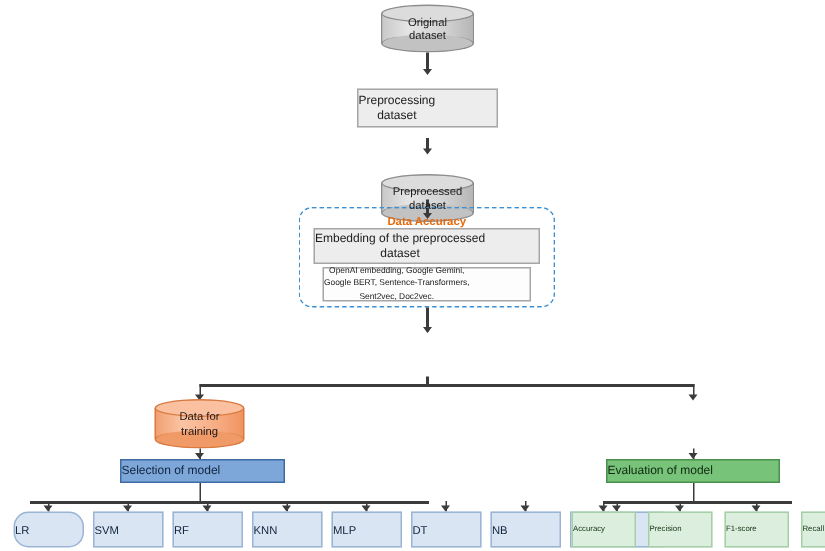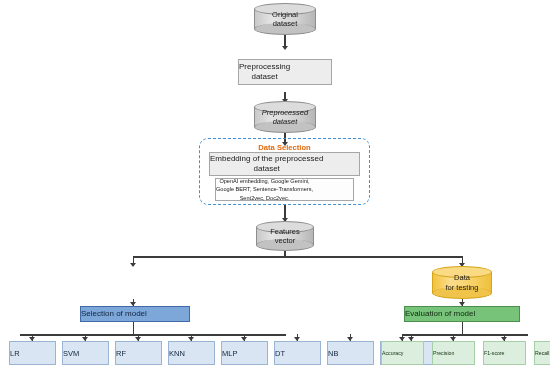--- a/index.html
+++ b/index.html
@@ -70,65 +70,59 @@
   <div class="vline" style="left:284.2px;top:35px;height:13px;"></div>
   <div class="arrow" style="left:281.8px;top:46px;"></div>
 
   <div class="box box-gray" style="left:238px;top:59px;width:94px;height:26px;">
     <span>Preprocessing<br>dataset</span>
   </div>
 
   <div class="vline" style="left:284.2px;top:92px;height:9px;"></div>
   <div class="arrow" style="left:281.8px;top:99px;"></div>
 
-  <div class="cyl cyl-gray" style="left:254px;top:101px;width:62px;height:32px;font-style:italic;">
+  <div class="cyl cyl-gray" style="left:254px;top:116px;width:62px;height:32px;">
     <div class="body"></div>
     <div class="bot"></div>
     <div class="top"></div>
     <div class="lbl">Preprocessed<br>dataset</div>
   </div>
 
   <div class="vline" style="left:284.2px;top:133px;height:11px;"></div>
   <div class="arrow" style="left:281.8px;top:142px;"></div>
 
   <div class="group" style="left:199px;top:138px;width:171px;height:67px;">
-    <div class="group-title" style="top:4px;">Data Selection</div>
+    <div class="group-title" style="top:4px;">Data Accuracy</div>
   </div>
   <div class="box box-gray" style="left:209px;top:152px;width:151px;height:24px;">
     <span>Embedding of the preprocessed<br>dataset</span>
   </div>
   <div class="box box-white" style="left:215px;top:178px;width:139px;height:23px;">
     <span>OpenAI embedding, Google Gemini,<br>Google BERT, Sentence-Transformers,<br>Sent2vec, Doc2vec.</span>
   </div>
 
   <div class="vline" style="left:284.2px;top:205px;height:16px;"></div>
   <div class="arrow" style="left:281.8px;top:218px;"></div>
 
-  <div class="cyl cyl-gray" style="left:256px;top:221px;width:58px;height:30px;">
-    <div class="body"></div>
-    <div class="bot"></div>
-    <div class="top"></div>
-    <div class="lbl">Features<br>vector</div>
-  </div>
 
   <div class="vline" style="left:284.2px;top:251px;height:6px;"></div>
   <div class="hline" style="left:133px;top:256px;width:152px;"></div>
   <div class="hline" style="left:284px;top:256px;width:179px;"></div>
   <div class="vline" style="left:132.6px;top:256px;height:9px;"></div>
   <div class="arrow" style="left:130.2px;top:263px;"></div>
   <div class="vline" style="left:461.6px;top:256px;height:9px;"></div>
   <div class="arrow" style="left:459.2px;top:263px;"></div>
 
-
-  <div class="cyl cyl-yellow" style="left:432px;top:266px;width:60px;height:33px;">
+  <div class="cyl cyl-orange" style="left:103px;top:266px;width:60px;height:33px;">
     <div class="body"></div>
     <div class="bot"></div>
     <div class="top"></div>
-    <div class="lbl">Data<br>for testing</div>
-  </div>
+    <div class="lbl">Data for<br>training</div>
+  </div>
+
 
   <div class="vline" style="left:132.6px;top:299px;height:7px;"></div>
   <div class="arrow" style="left:130.2px;top:302px;"></div>
   <div class="vline" style="left:461.6px;top:299px;height:7px;"></div>
   <div class="arrow" style="left:459.2px;top:302px;"></div>
 
   <div class="box box-blue" style="left:80px;top:306px;width:110px;height:16px;">
     <span>Selection  of model</span>
   </div>
 
@@ -150,21 +144,21 @@
       <div class="vline" style="left: 243.7px; top: 334px; height: 7px;"></div>
       <div class="arrow" style="left: 241.3px; top: 337px;"></div>
       <div class="vline" style="left: 296.7px; top: 334px; height: 7px;"></div>
       <div class="arrow" style="left: 294.3px; top: 337px;"></div>
       <div class="vline" style="left: 349.7px; top: 334px; height: 7px;"></div>
       <div class="arrow" style="left: 347.3px; top: 337px;"></div>
       <div class="vline" style="left: 410.7px; top: 334px; height: 7px;"></div>
       <div class="arrow" style="left: 408.3px; top: 337px;"></div>
     </div>
   <div id="models-row">
-      <div class="box box-lblue" style="left: 9px; top: 341px; width: 47px; height: 24px;">
+      <div class="box box-lblue" style="left: 9px; top: 341px; width: 47px; height: 24px; border-radius: 10px;">
         <span>LR</span>
       </div>
       <div class="box box-lblue" style="left: 62px; top: 341px; width: 47px; height: 24px;">
         <span>SVM</span>
       </div>
       <div class="box box-lblue" style="left: 115px; top: 341px; width: 47px; height: 24px;">
         <span>RF</span>
       </div>
       <div class="box box-lblue" style="left: 168px; top: 341px; width: 47px; height: 24px;">
         <span>KNN</span>

